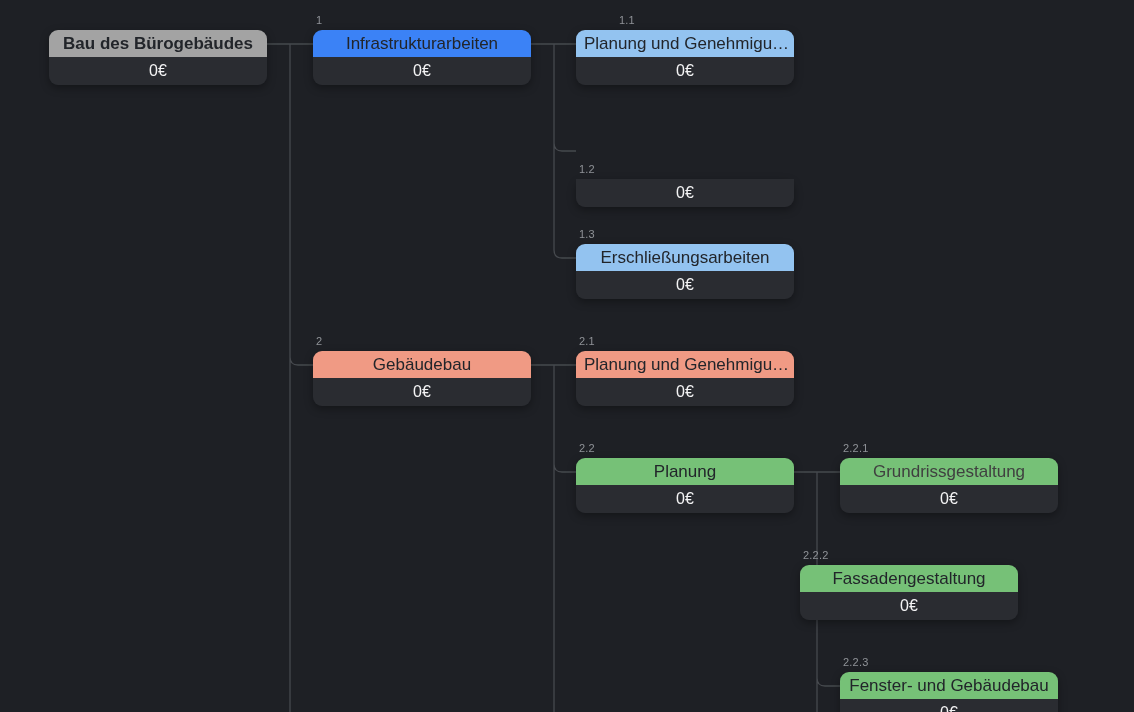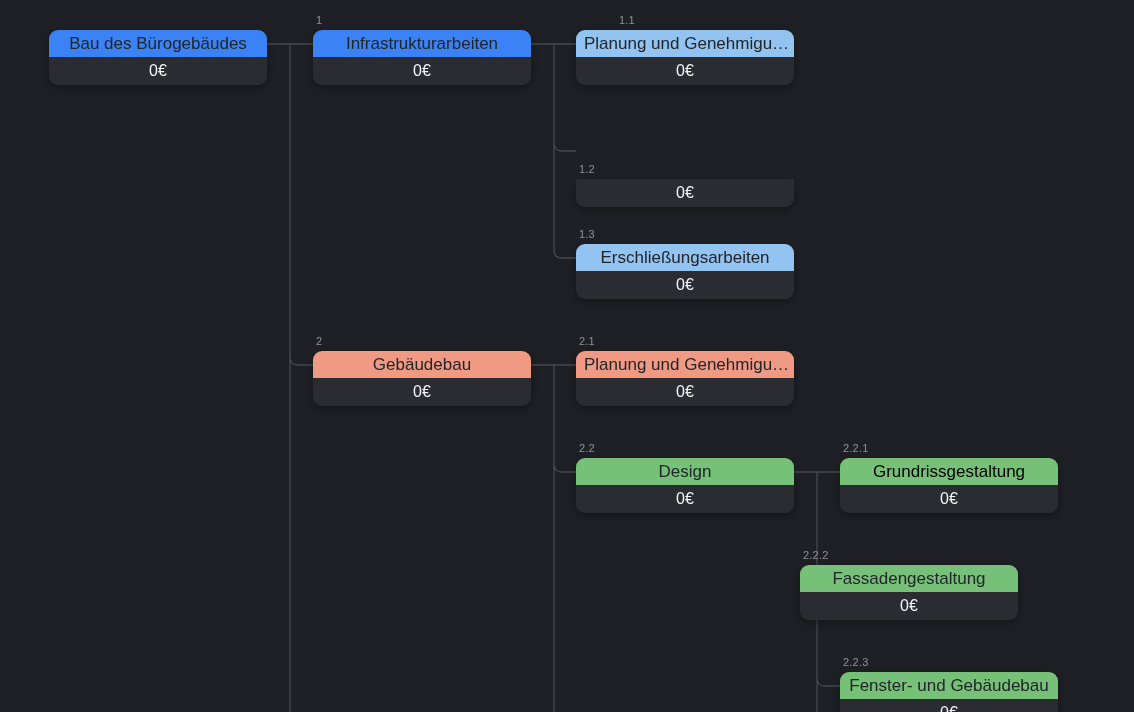--- a/index.html
+++ b/index.html
@@ -26,21 +26,21 @@
 </style>
 </head>
 <body>
 
 <div id="canvas" style="background: rgb(30, 32, 37);">
   <svg id="connectors" xmlns="http://www.w3.org/2000/svg" viewBox="0 0 1134 712">
       <path d="M267 44 H313 M290 44 V712 M290 357 Q290 365 298 365 H313 M531 44 H576 M554 44 V250 M554 143 Q554 151 562 151 H576 M554 250 Q554 258 562 258 H576 M531 365 H576 M554 365 V712 M554 464 Q554 472 562 472 H576 M794 472 H840 M817 472 V712 M817 571 Q817 579 825 579 H840 M817 678 Q817 686 825 686 H840" fill="none" stroke="#46494e" stroke-width="1.3"></path>
     </svg>
 <div class="node" style="left: 49px; top: 30px;">
 
-    <div class="header" style="background: #3b82f6; color: rgb(34, 37, 42);">Bau des Bürogebäudes</div>
+    <div class="header" style="background: #a3a3a3; color: rgb(34, 37, 42); font-weight: bold;">Bau des Bürogebäudes</div>
     <div class="body" style="background: rgb(42, 44, 49); color: rgb(244, 244, 245);">0€</div>
   </div>
     <div class="node" style="left: 313px; top: 30px;">
     <div class="code" style="color: rgb(143, 146, 151);">1</div>
     <div class="header" style="background: #3b82f6; color: rgb(34, 37, 42);">Infrastrukturarbeiten</div>
     <div class="body" style="background: rgb(42, 44, 49); color: rgb(244, 244, 245);">0€</div>
   </div>
     <div class="node" style="left: 576px; top: 30px;">
     <div class="code" style="color: rgb(143, 146, 151); margin-left: 40px;">1.1</div>
     <div class="header" style="background: rgb(147, 195, 240); color: rgb(34, 37, 42);">Planung und Genehmigu…</div>
@@ -60,26 +60,26 @@
     <div class="header" style="background: rgb(240, 154, 132); color: rgb(34, 37, 42);">Gebäudebau</div>
     <div class="body" style="background: rgb(42, 44, 49); color: rgb(244, 244, 245);">0€</div>
   </div>
     <div class="node" style="left: 576px; top: 351px;">
     <div class="code" style="color: rgb(143, 146, 151);">2.1</div>
     <div class="header" style="background: rgb(240, 154, 132); color: rgb(34, 37, 42);">Planung und Genehmigu…</div>
     <div class="body" style="background: rgb(42, 44, 49); color: rgb(244, 244, 245);">0€</div>
   </div>
     <div class="node" style="left: 576px; top: 458px;">
     <div class="code" style="color: rgb(143, 146, 151);">2.2</div>
-    <div class="header" style="background: rgb(118, 193, 119); color: rgb(34, 37, 42);">Design</div>
+    <div class="header" style="background: rgb(118, 193, 119); color: rgb(34, 37, 42);">Planung</div>
     <div class="body" style="background: rgb(42, 44, 49); color: rgb(244, 244, 245);">0€</div>
   </div>
     <div class="node" style="left: 840px; top: 458px;">
     <div class="code" style="color: rgb(143, 146, 151);">2.2.1</div>
-    <div class="header" style="background: rgb(118, 193, 119); color: #000000;">Grundrissgestaltung</div>
+    <div class="header" style="background: rgb(118, 193, 119); color: #404040;">Grundrissgestaltung</div>
     <div class="body" style="background: rgb(42, 44, 49); color: rgb(244, 244, 245);">0€</div>
   </div>
     <div class="node" style="left: 800px; top: 565px;">
     <div class="code" style="color: rgb(143, 146, 151);">2.2.2</div>
     <div class="header" style="background: rgb(118, 193, 119); color: rgb(34, 37, 42);">Fassadengestaltung</div>
     <div class="body" style="background: rgb(42, 44, 49); color: rgb(244, 244, 245);">0€</div>
   </div>
     <div class="node" style="left: 840px; top: 672px;">
     <div class="code" style="color: rgb(143, 146, 151);">2.2.3</div>
     <div class="header" style="background: rgb(118, 193, 119); color: rgb(34, 37, 42);">Fenster- und Gebäudebau</div>

